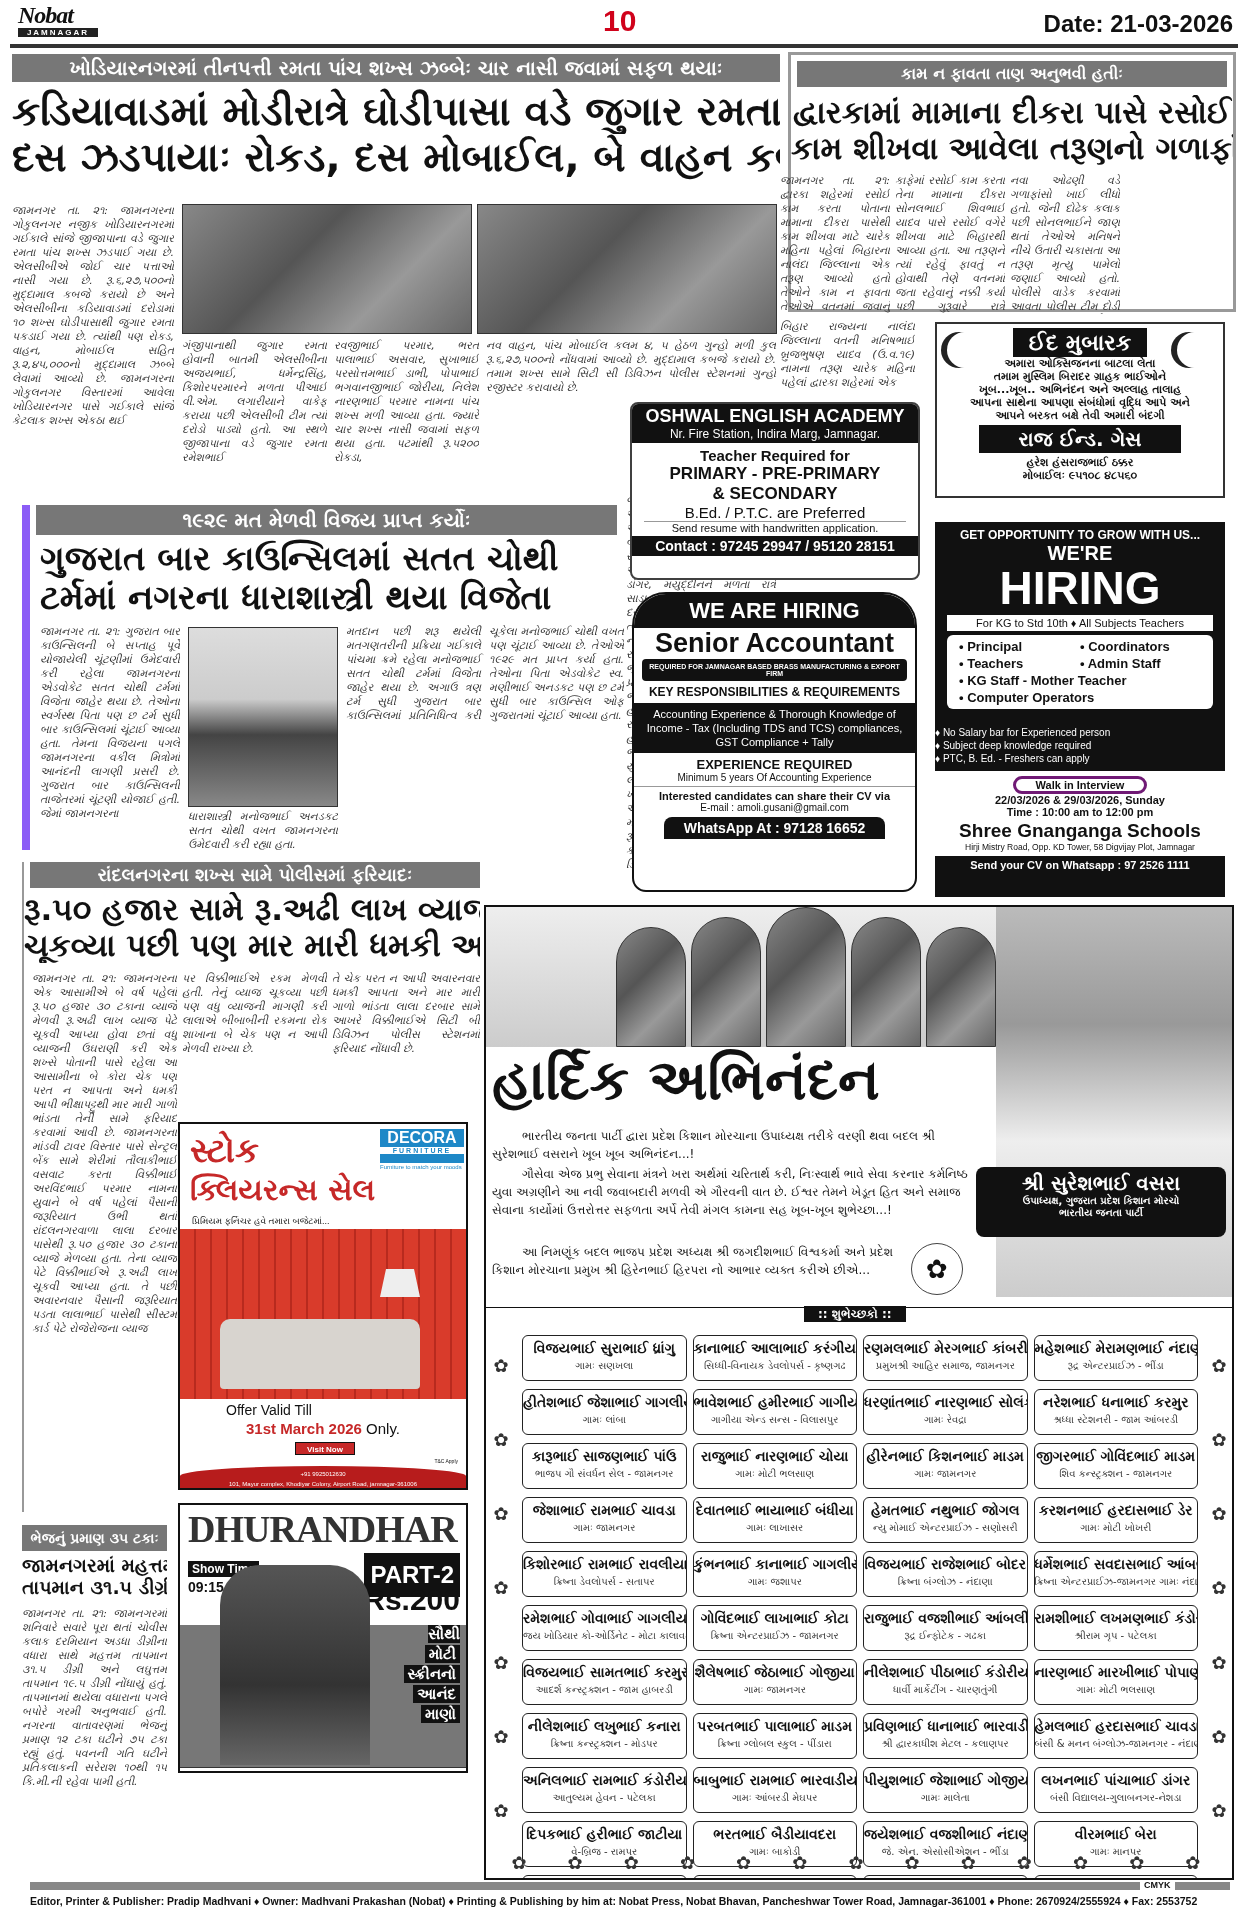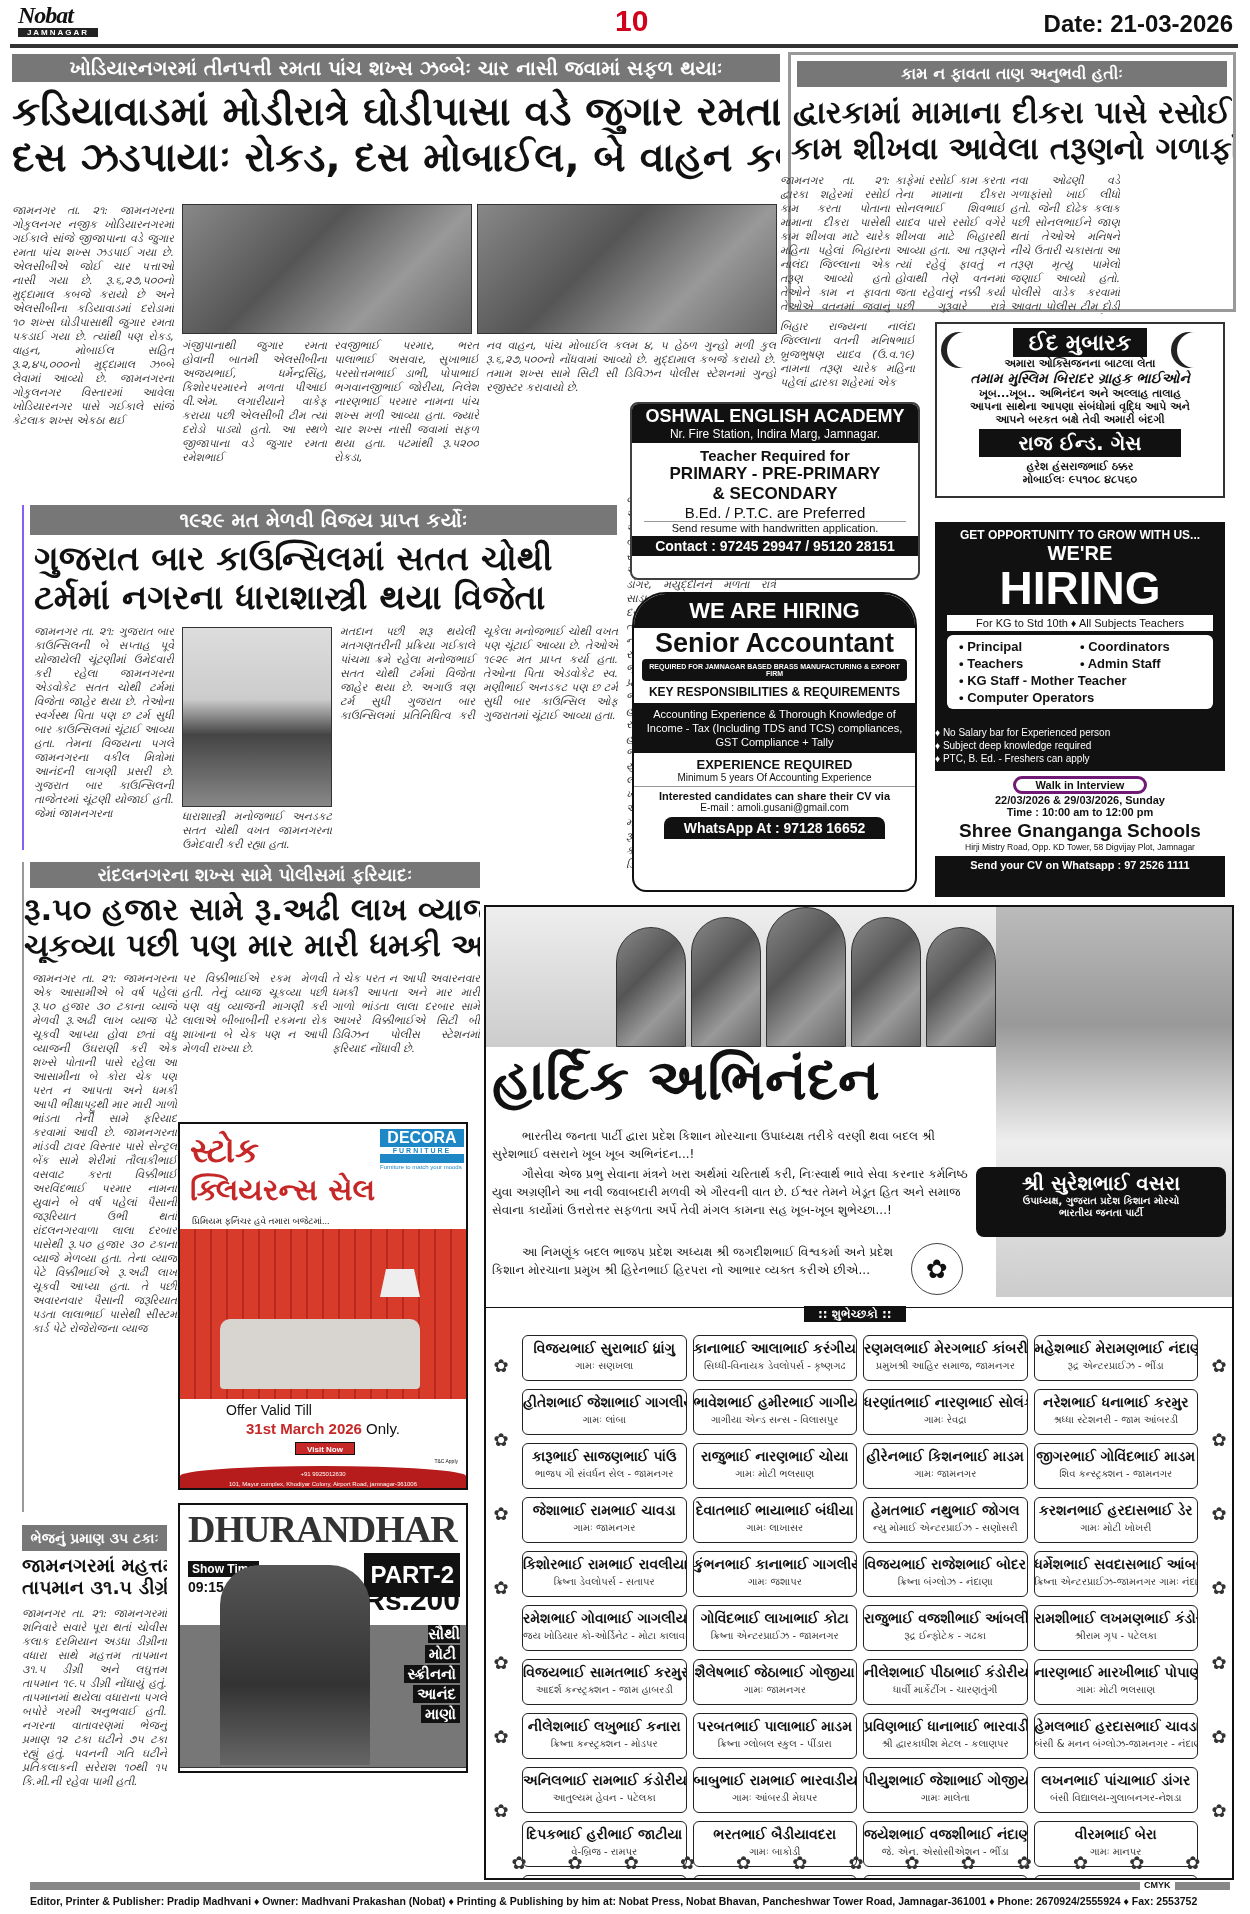--- a/index.html
+++ b/index.html
@@ -2,21 +2,21 @@
 <html><head>
 <meta charset="utf-8">
 <style>
 *{box-sizing:border-box;margin:0;padding:0}
 body{width:1250px;height:1914px;background:#fff;font-family:"DejaVu Sans",sans-serif;color:#111;position:relative;overflow:hidden}
 .abs{position:absolute}
 .masthead{left:18px;top:4px;width:1215px;height:40px}
 .logo{left:0;top:0;width:90px;height:36px}
 .logo .l1{font:900 24px "Liberation Serif",serif;font-style:italic;letter-spacing:-1px;line-height:22px}
 .logo .l2{background:#222;color:#fff;font:bold 8px "Liberation Sans",sans-serif;letter-spacing:2px;text-align:center;width:80px;margin-top:2px}
-.pageno{left:597px;top:0;color:#d0021b;font:bold 30px "Liberation Sans",sans-serif}
+.pageno{left:585px;top:0;color:#d0021b;font:bold 30px "Liberation Sans",sans-serif}
 .date{right:0;top:6px;font:bold 24px "Liberation Sans",sans-serif}
 .rule{left:10px;top:44px;width:1228px;height:4px;background:#333}
 .kicker{background:#777;color:#fff;font-weight:bold;text-align:center;white-space:nowrap;overflow:hidden}
 .hl{font-weight:bold;line-height:1.15;white-space:nowrap;overflow:hidden}
 .body{font-size:11px;line-height:14px;color:#333;text-align:justify;overflow:hidden;font-style:italic}
 .photo{background:linear-gradient(135deg,#888,#555 40%,#999 70%,#666);border:1px solid #333}
 .box{border:2px solid #555}
 .ad{background:#fff}
 .dark{background:#111;color:#fff}
 .gbox{border:1.5px solid #222;border-radius:6px;background:#fff;text-align:center;overflow:hidden;padding-top:4px}
@@ -55,21 +55,21 @@
   <div class="hl" style="font-size:31px;text-align:center;margin-top:8px;">દ્વારકામાં મામાના દીકરા પાસે રસોઈ</div>
   <div class="hl" style="font-size:31px;text-align:center;">કામ શીખવા આવેલા તરૂણનો ગળાફાંસો</div>
   <div class="abs body" style="left:-164px;top:118px;width:0;height:0;">જામનગર તા. ૨૧: દ્વારકા શહેરમાં રસોઈ કામ કરતા પોતાના મામાના દીકરા પાસેથી કામ શીખવા માટે ચારેક મહિના પહેલાં બિહારના નાલંદા જિલ્લાના એક તરૂણ આવ્યો હતો તેઓને કામ ન ફાવતા તેઓએ વતનમાં જવાનું નક્કી કર્યા પછી ગુરૂવારે રાત્રે મામાના દીકરાના રૂમમાં ફાંસો ખાઈ આત્મહત્યા કરી લીધી હતી.</div>
 </div>
 <div class="abs body" style="left:780px;top:174px;width:110px;height:140px;">જામનગર તા. ૨૧: દ્વારકા શહેરમાં રસોઈ કામ કરતા પોતાના મામાના દીકરા પાસેથી કામ શીખવા માટે ચારેક મહિના પહેલાં બિહારના નાલંદા જિલ્લાના એક તરૂણ આવ્યો હતો તેઓને કામ ન ફાવતા તેઓએ વતનમાં જવાનું નક્કી કર્યા પછી ગુરૂવારે રાત્રે મામાના દીકરાના રૂમમાં ફાંસો ખાઈ આત્મહત્યા કરી લીધી હતી.</div>
 <div class="abs body" style="left:780px;top:320px;width:135px;height:100px;">બિહાર રાજ્યના નાલંદા જિલ્લાના વતની મનિષભાઈ બ્રુજભુષણ યાદવ (ઉ.વ.૧૯) નામના તરૂણ ચારેક મહિના પહેલાં દ્વારકા શહેરમાં એક</div>
 <div class="abs body" style="left:895px;top:174px;width:110px;height:140px;">કાફેમાં રસોઈ કામ કરતા તેના મામાના દીકરા સોનલભાઈ શિવભાઈ યાદવ પાસે રસોઈ વગેરે શીખવા માટે બિહારથી આવ્યા હતા. આ તરૂણને ત્યાં રહેવું ફાવતું ન હોવાથી તેણે વતનમાં જતા રહેવાનું નક્કી કર્યા પછી ગુરૂવારે રાત્રે ત્રિવેણીક એપાર્ટમેન્ટના બ્લોક નં.૧૦૯માં એક પંખામાં દુપટ્ટા</div>
 <div class="abs body" style="left:1010px;top:174px;width:110px;height:140px;">નવા ઓઢણી વડે ગળાફાંસો ખાઈ લીધો હતો. જેની દોઢેક કલાક પછી સોનલભાઈને જાણ થતાં તેઓએ મનિષને નીચે ઉતારી ચકાસતા આ તરૂણ મૃત્યુ પામેલો જણાઈ આવ્યો હતો. પોલીસે વાડેક કરવામાં આવતા પોલીસ ટીમ દોડી ગઈ હતી. મૃતદેહને કબજો સંભાળી સોનલભાઈનું નિવેદન નોંધ્યું છે.</div>
 <div class="abs body" style="left:1125px;top:174px;width:108px;height:140px;"></div>
 
-<div class="abs" style="left:22px;top:505px;width:595px;height:345px;border-left:2px solid #8b5cf6;">
+<div class="abs" style="left:22px;top:505px;width:595px;height:345px;border-left:8px solid #8b5cf6;">
   <div class="kicker" style="margin-left:6px;height:30px;font-size:20px;line-height:30px;">૧૯૨૯ મત મેળવી વિજય પ્રાપ્ત કર્યોઃ</div>
   <div class="hl" style="font-size:34px;padding-left:10px;margin-top:4px;">ગુજરાત બાર કાઉન્સિલમાં સતત ચોથી</div>
   <div class="hl" style="font-size:34px;padding-left:10px;">ટર્મમાં નગરના ધારાશાસ્ત્રી થયા વિજેતા</div>
   <div class="abs body" style="left:10px;top:120px;width:140px;height:225px;">જામનગર તા. ૨૧: ગુજરાત બાર કાઉન્સિલની બે સપ્તાહ પૂર્વે યોજાયેલી ચૂંટણીમાં ઉમેદવારી કરી રહેલા જામનગરના એડવોકેટ સતત ચોથી ટર્મમાં વિજેતા જાહેર થયા છે. તેઓના સ્વર્ગસ્થ પિતા પણ છ ટર્મ સુધી બાર કાઉન્સિલમાં ચૂંટાઈ આવ્યા હતા. તેમના વિજયના પગલે જામનગરના વકીલ મિત્રોમાં આનંદની લાગણી પ્રસરી છે. ગુજરાત બાર કાઉન્સિલની તાજેતરમાં ચૂંટણી યોજાઈ હતી. જેમાં જામનગરના</div>
   <div class="abs photo" style="left:158px;top:122px;width:150px;height:180px;background:linear-gradient(180deg,#ddd 0,#ccc 40%,#444 60%,#888 100%);"></div>
   <div class="abs body" style="left:158px;top:305px;width:150px;height:40px;">ધારાશાસ્ત્રી મનોજભાઈ અનડકટ સતત ચોથી વખત જામનગરના ઉમેદવારી કરી રહ્યા હતા.</div>
   <div class="abs body" style="left:316px;top:120px;width:278px;height:225px;column-count:2;column-gap:8px;">મતદાન પછી શરૂ થયેલી મતગણતરીની પ્રક્રિયા ગઈકાલે પાંચમા ક્રમે રહેલા મનોજભાઈ સતત ચોથી ટર્મમાં વિજેતા જાહેર થયા છે. અગાઉ ત્રણ ટર્મ સુધી ગુજરાત બાર કાઉન્સિલમાં પ્રતિનિધિત્વ કરી ચૂકેલા મનોજભાઈ ચોથી વખત પણ ચૂંટાઈ આવ્યા છે. તેઓએ ૧૯૨૯ મત પ્રાપ્ત કર્યા હતા. તેઓના પિતા એડવોકેટ સ્વ. મણીભાઈ અનડકટ પણ છ ટર્મ સુધી બાર કાઉન્સિલ ઓફ ગુજરાતમાં ચૂંટાઈ આવ્યા હતા.</div>
 </div>
 
 <div class="abs" style="left:22px;top:862px;width:458px;height:650px;border-left:2px solid #999;">
@@ -110,21 +110,21 @@
   <div style="font:bold 11px 'Liberation Sans',sans-serif;margin-top:3px;">Interested candidates can share their CV via</div>
   <div style="font:10px 'Liberation Sans',sans-serif;">E-mail : amoli.gusani@gmail.com</div>
   <div class="dark" style="font:bold 14px 'Liberation Sans',sans-serif;margin:4px 30px 0;border-radius:8px 8px 0 0;padding:3px 0;">WhatsApp At : 97128 16652</div>
 </div>
 
 <div class="abs ad" style="left:935px;top:322px;width:290px;height:176px;border:2px solid #333;text-align:center;">
   <div class="abs" style="left:10px;top:8px;width:36px;height:36px;border-radius:50%;box-shadow:-6px 0 0 #222;"></div>
   <div class="abs" style="right:10px;top:8px;width:36px;height:36px;border-radius:50%;box-shadow:-6px 0 0 #222;"></div>
   <div class="dark" style="display:inline-block;font:bold 22px 'DejaVu Sans',sans-serif;padding:2px 16px;margin-top:4px;">ઈદ મુબારક</div>
   <div style="font-size:11px;font-weight:bold;">અમારા ઓક્સિજનના બાટલા લેતા</div>
-  <div style="font-size:14px;font-weight:bold;font-style:italic;">તમામ મુસ્લિમ બિરાદર ગ્રાહક ભાઈઓને</div>
+  <div style="font-size:11px;font-weight:bold;">તમામ મુસ્લિમ બિરાદર ગ્રાહક ભાઈઓને</div>
   <div style="font-size:11px;font-weight:bold;">ખૂબ...ખૂબ.. અભિનંદન અને અલ્લાહ તાલાહ</div>
   <div style="font-size:11px;font-weight:bold;">આપના સાથેના આપણા સંબંધોમાં વૃદ્ધિ આપે અને</div>
   <div style="font-size:11px;font-weight:bold;">આપને બરકત બક્ષે તેવી અમારી બંદગી</div>
   <div class="dark" style="display:inline-block;font:bold 20px 'DejaVu Sans',sans-serif;padding:2px 40px;margin:3px 0;">રાજ ઈન્ડ. ગેસ</div>
   <div style="font-size:11px;font-weight:bold;">હરેશ હંસરાજભાઈ ઠક્કર</div>
   <div style="font-size:11px;font-weight:bold;">મોબાઈલઃ ૯૫૧૦૮ ૪૮૫૬૦</div>
 </div>
 
 <div class="abs dark" style="left:935px;top:522px;width:290px;height:375px;text-align:center;font-family:'Liberation Sans',sans-serif;">
   <div style="font:bold 12px 'Liberation Sans',sans-serif;margin-top:6px;">GET OPPORTUNITY TO GROW WITH US...</div>

